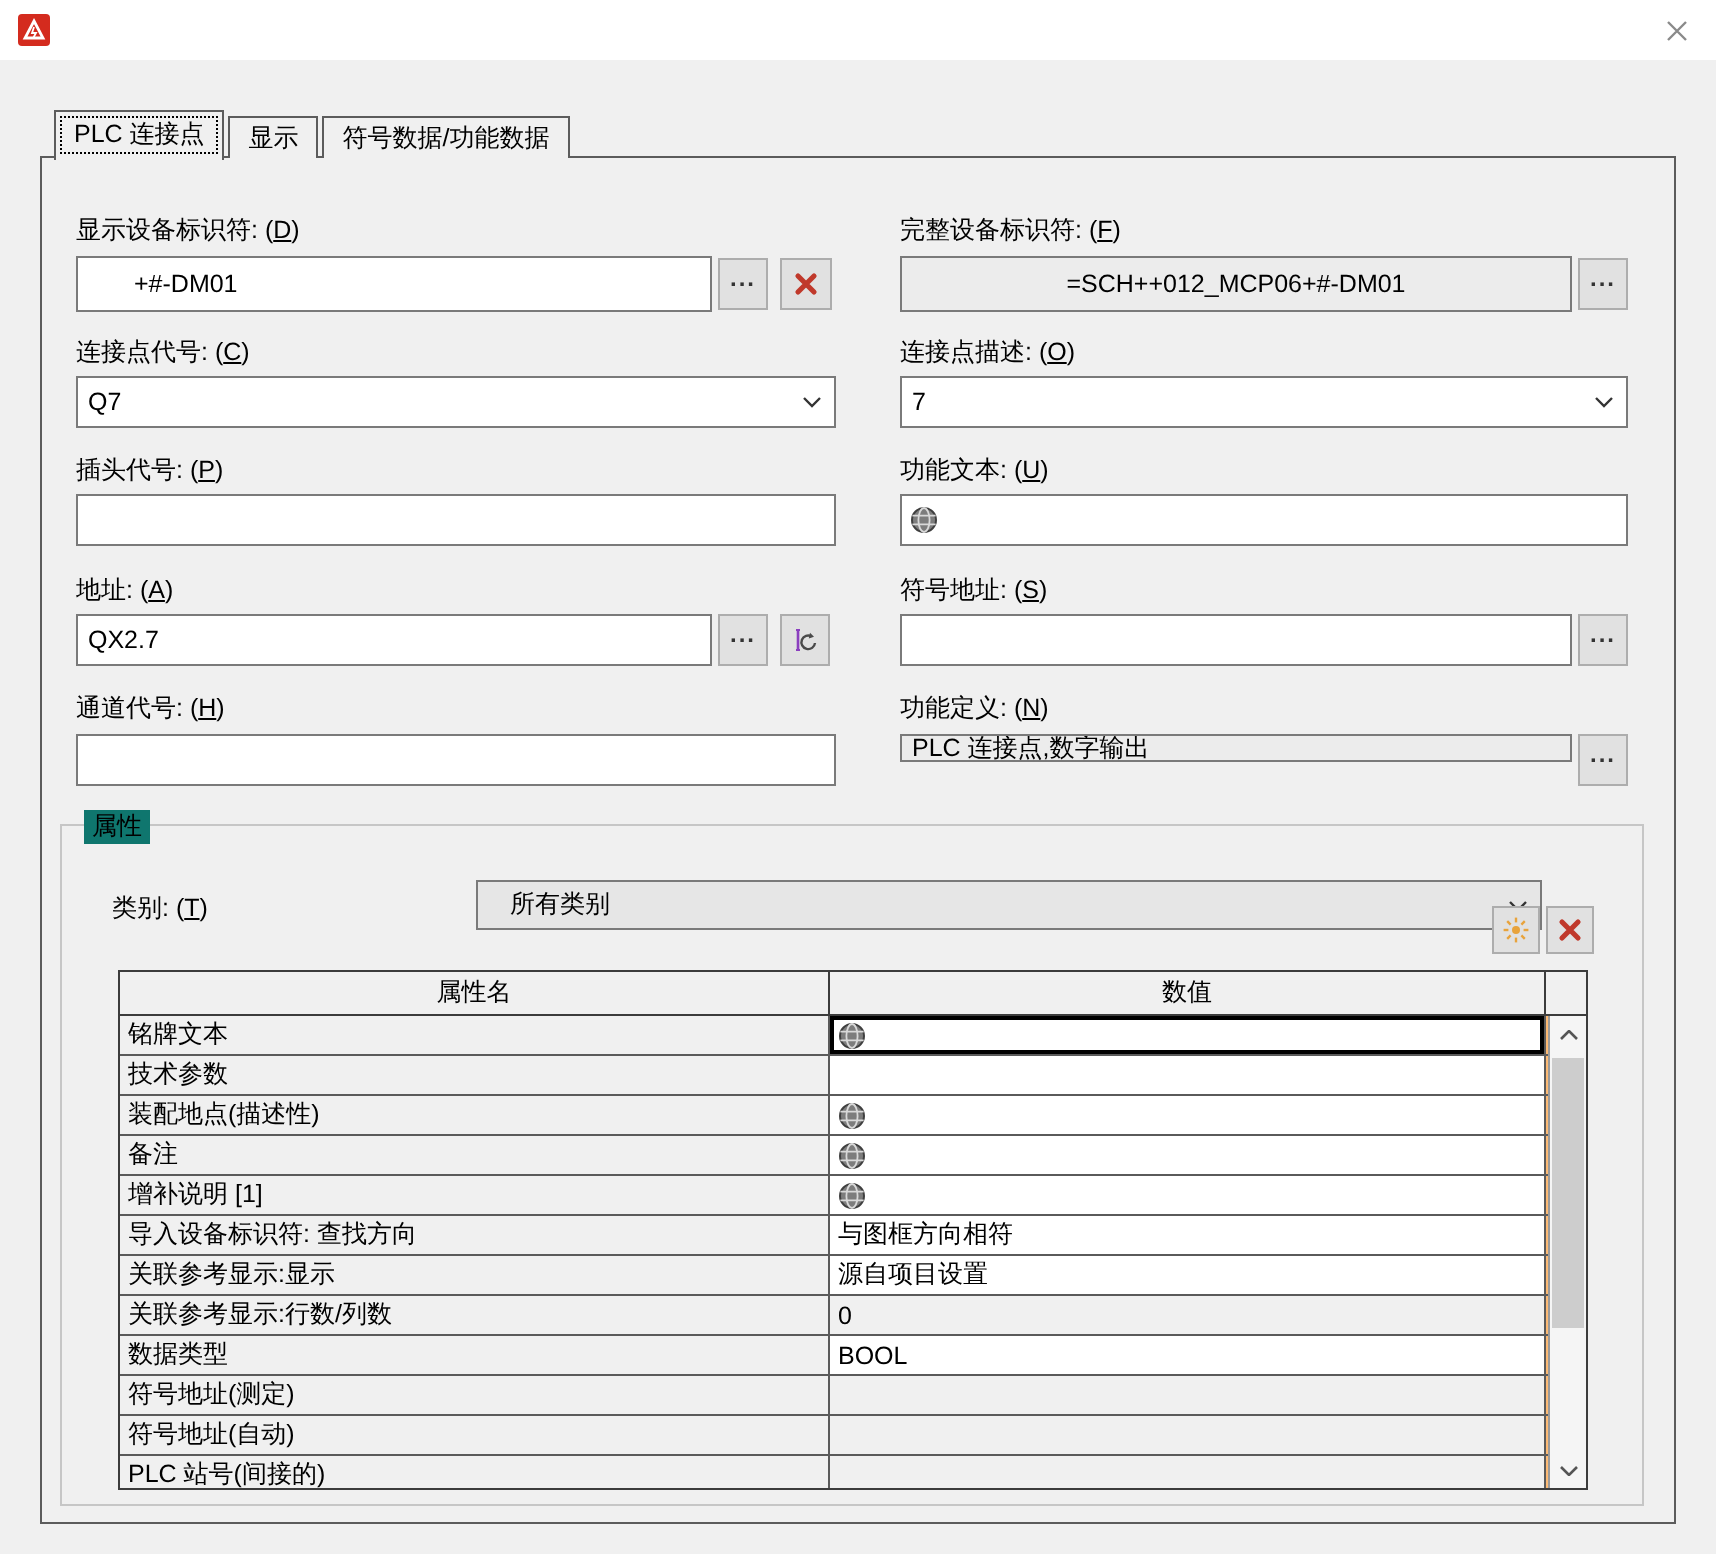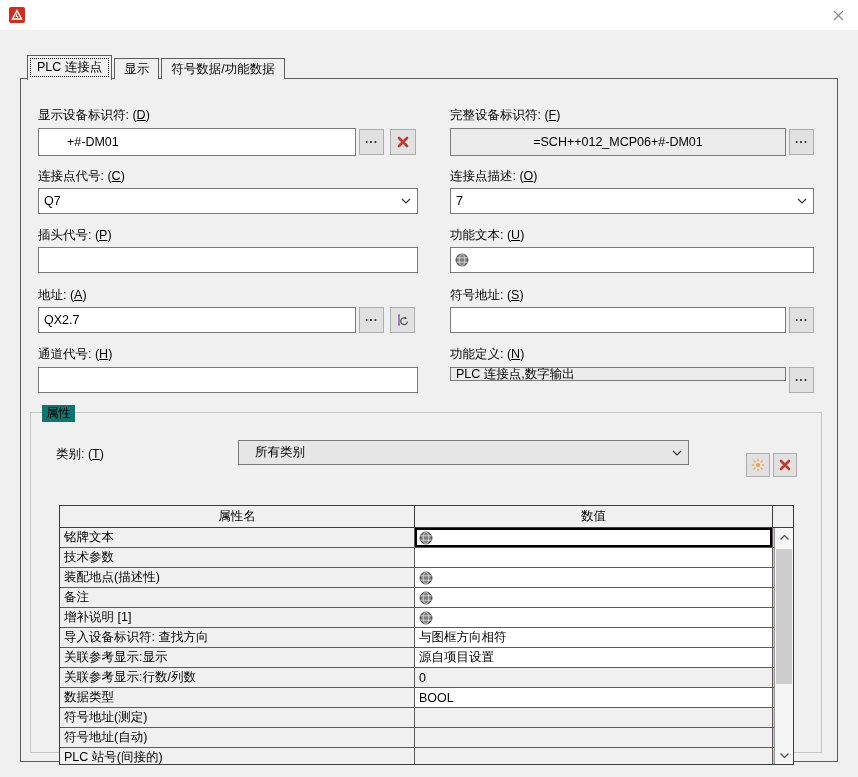--- a/index.html
+++ b/index.html
@@ -37,21 +37,21 @@
   .sqbtn { position:absolute; background:#e1e1e1; border:1px solid #adadad; display:flex; align-items:center; justify-content:center; font-size:12px; color:#333; }
   .sqbtn.dots { letter-spacing:1px; padding-bottom:6px; font-weight:bold; }
 
   .globe-wrap { position:absolute; left:5px; top:50%; transform:translateY(-50%); width:14px; height:14px; }
 
   
   #groupbox { position:absolute; left:30px; top:412px; width:792px; height:341px; border:1px solid #c6c6c6; }
   #group-label { position:absolute; left:11px; top:-8px; background:#0f766e; padding:0 4px; }
 
   
-  #ptable { position:absolute; left:28px; top:72px; width:735px; height:260px; border:1px solid #3c3c3c; background:#fdba74; overflow:hidden;margin-top:20px; }
+  #ptable { position:absolute; left:28px; top:72px; width:735px; height:260px; border:1px solid #3c3c3c; background:#fdba74; overflow:hidden; }
   .thead { display:flex; height:22px; background:#f0f0f0; border-bottom:1px solid #3c3c3c; }
   .thcell { display:flex; align-items:center; justify-content:center; border-right:1px solid #3c3c3c; }
   .thname { width:355px; }
   .thvalue { width:358px; }
   .thscroll { width:19px; border-right:none; background:#f0f0f0; }
   .trow { display:flex; height:20px; border-bottom:1px solid #5a5a5a; }
   .tcell { display:flex; align-items:center; padding:0 4px; overflow:hidden; white-space:nowrap; }
   .tname { width:355px; background:#f0f0f0; border-right:1px solid #5a5a5a; }
   .tvalue { width:358px; background:#fff; border-right:1px solid #5a5a5a; position:relative; }
   .tvalue.gray { background:#f0f0f0; }
@@ -165,21 +165,21 @@
 
   <input class="tbox" style="left: 38px; top: 367px; width: 380px; height: 26px;" value="">
   <input class="tbox readonly" style="left: 450px; top: 367px; width: 336px; height: 14px;" readonly="" value="PLC 连接点,数字输出">
   <button class="sqbtn dots" style="left:789px; top:367px; width:25px; height:26px;">...</button>
 
   <div id="groupbox">
     <span id="group-label">属性</span>
 
     <label class="flabel" style="left:25px; top:33px;"><span>类别: (</span><span class="mn">T</span><span>)</span></label>
 
-    <div class="combo gray" style="left:207px; top:27px; width:451px; height:25px;padding-left:16px;">
+    <div class="combo gray" style="left:207px; top:27px; width:533px; height:25px;padding-left:16px;">
       <span class="cval">所有类别</span>
       <span class="chev">
           <svg width="10" height="6" viewBox="0 0 10 6">
             <path d="M1 1 L5 5 L9 1" fill="none" stroke="#333" stroke-width="1.2"></path>
           </svg>
         </span>
     </div>
 
     <button class="sqbtn" style="left:715px; top:40px; width:24px; height:24px;">
       <svg width="14" height="14" viewBox="0 0 14 14">

